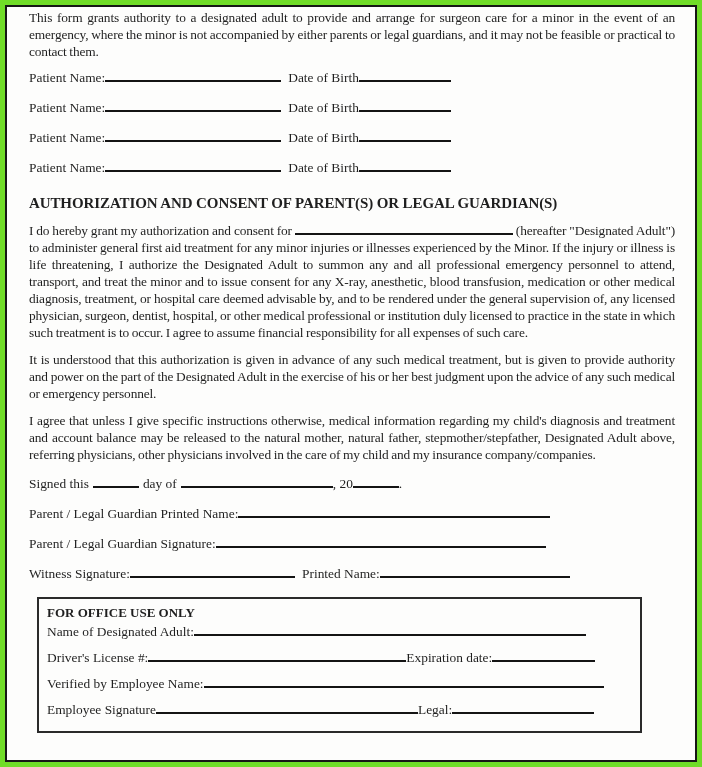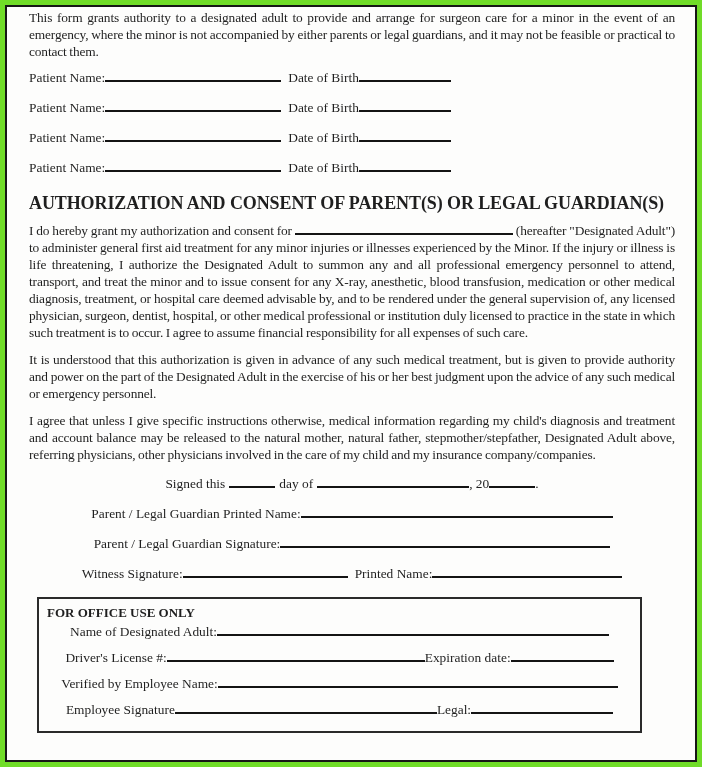--- a/index.html
+++ b/index.html
@@ -22,27 +22,27 @@
   }
   .indent { margin-left:13px; }
   .intro, .para {
     text-align:justify; margin-top:0; margin-bottom:0;
     letter-spacing:-0.15px; word-spacing:-0.5px;
   }
   .para { margin-top:10px; }
   .patient-row { height:30px; line-height:26px; white-space:nowrap; }
   .patient-rows { margin-top:5px; }
   .heading {
-    font-size:18px; font-weight:bold; margin:10px 0 0 13px; line-height:17px;
+    font-size:15px; font-weight:bold; margin:10px 0 0 13px; line-height:17px;
     letter-spacing:-0.1px;
   }
   .bl { display:inline-block; border-bottom:2px solid #141414; height:3px; }
   .gap { display:inline-block; width:7px; }
   .sgap { display:inline-block; width:4px; }
-  .line-row { margin-top:12px; line-height:18px; white-space:nowrap;text-align:center; }
+  .line-row { margin-top:12px; line-height:18px; white-space:nowrap; }
   .w46{width:46px} .w92{width:92px} .w152{width:152px} .w165{width:165px}
   .w173{width:176px} .w190{width:190px} .w218{width:218px} .w312{width:312px}
   .w330{width:330px} .w392{width:392px} .w258{width:258px} .w103{width:103px}
   .w400{width:400px} .w262{width:262px} .w142{width:142px}
   .office-box {
     margin:14px 0 0 21px; width:605px; box-sizing:border-box;
     border:2px solid #2a2a2a; padding:5px 8px 12px 8px;
   }
   .office-heading { font-weight:bold; font-size:13px; line-height:17px; }
   .office-box .line-row { margin-top:8px; }

